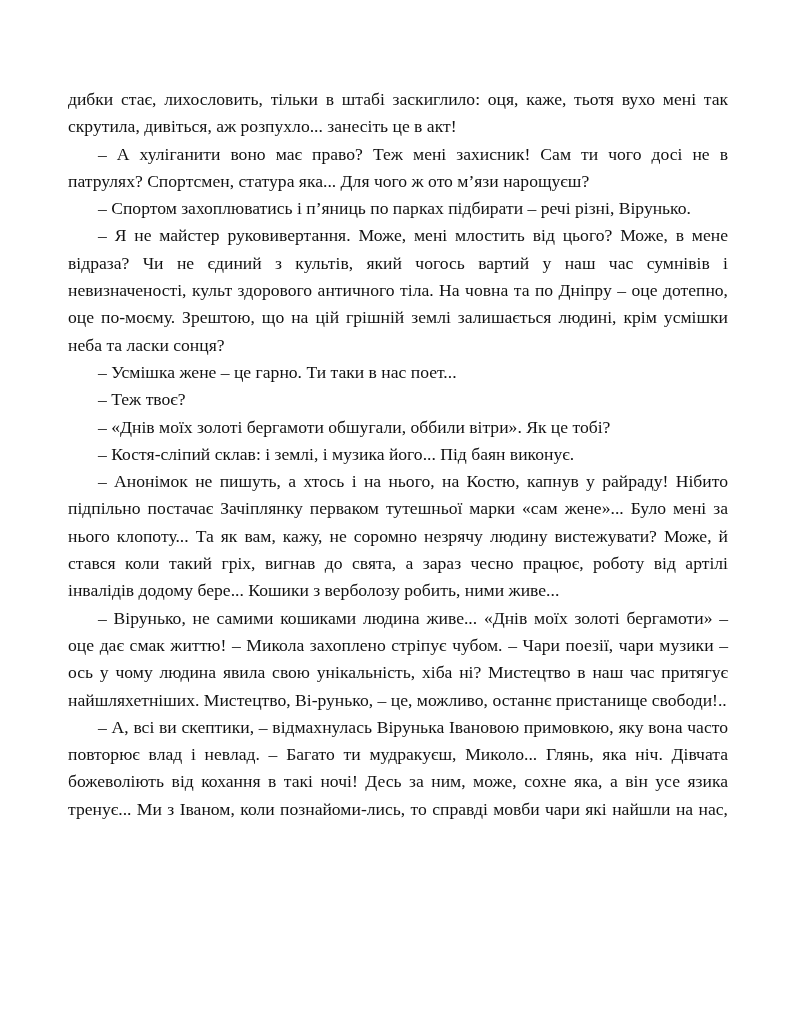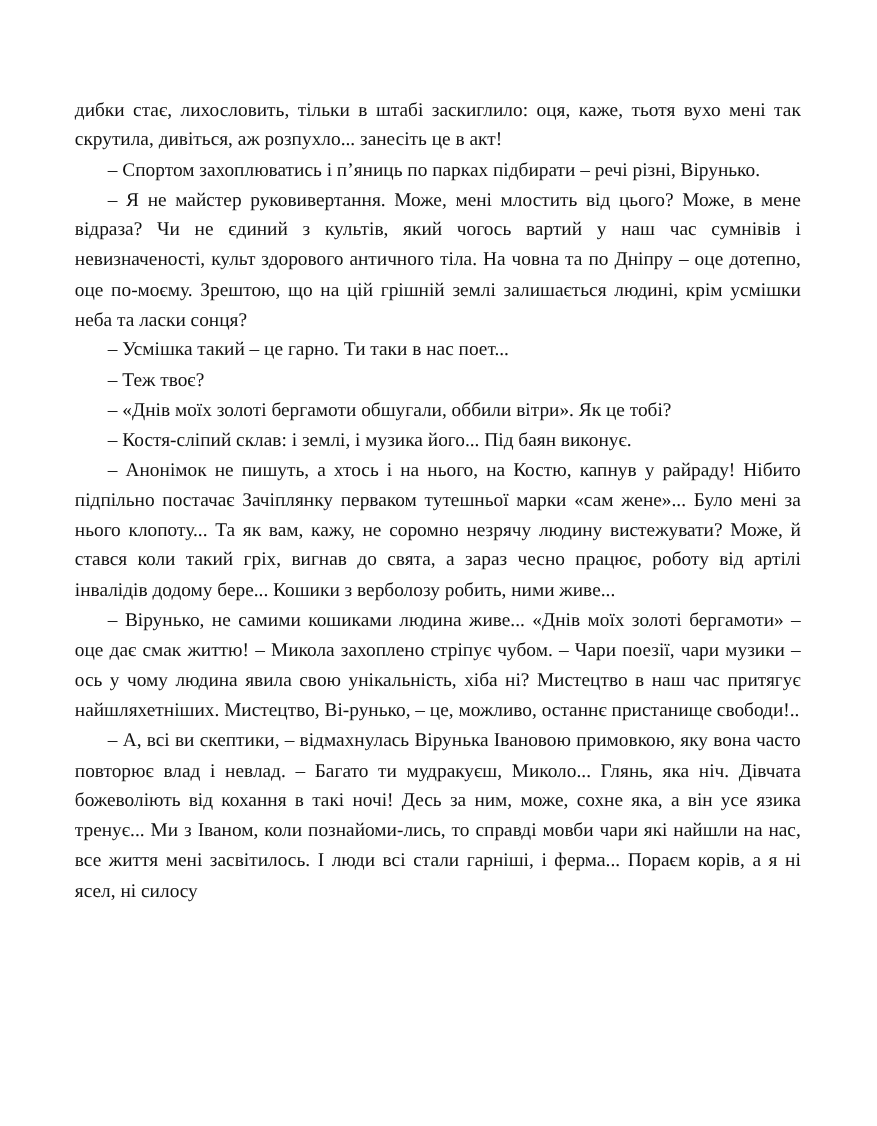--- a/index.html
+++ b/index.html
@@ -62,23 +62,24 @@
     color: #be185d;
   }
 </style>
 </head>
 <body>
 
 <div class="page">
 
   <div class="text-block">
     <p class="para flush">дибки стає, лихословить, тільки в штабі заскиглило: оця, каже, тьотя вухо мені так скрутила, дивіться, аж розпухло... занесіть це в акт!</p>
+    <p class="para indent">– А хуліганити воно має право? Теж мені захисник! Сам ти чого досі не в патрулях? Спортсмен, статура яка... Для чого ж ото м’язи нарощуєш?</p>
     <p class="para indent">– Спортом захоплюватись і п’яниць по парках підбирати – речі різні, Вірунько.</p>
     <p class="para indent">– Я не майстер руковивертання. Може, мені млостить від цього? Може, в мене відраза? Чи не єдиний з культів, який чогось вартий у наш час сумнівів і невизначеності, культ здорового античного тіла. На човна та по Дніпру – оце дотепно, оце по-моєму. Зрештою, що на цій грішній землі залишається людині, крім усмішки неба та ласки сонця?</p>
-    <p class="para indent">– Усмішка такий – це гарно. Ти таки в нас поет...</p>
+    <p class="para indent">– Усмішка жене – це гарно. Ти таки в нас поет...</p>
     <p class="para indent">– Теж твоє?</p>
     <p class="para indent">– «Днів моїх золоті бергамоти обшугали, оббили вітри». Як це тобі?</p>
     <p class="para indent">– Костя-сліпий склав: і землі, і музика його... Під баян виконує.</p>
     <p class="para indent">– Анонімок не пишуть, а хтось і на нього, на Костю, капнув у райраду! Нібито підпільно постачає Зачіплянку перваком тутешньої марки «сам жене»... Було мені за нього клопоту... Та як вам, кажу, не соромно незрячу людину вистежувати? Може, й стався коли такий гріх, вигнав до свята, а зараз чесно працює, роботу від артілі інвалідів додому бере... Кошики з верболозу робить, ними живе...</p>
     <p class="para indent">– Вірунько, не самими кошиками людина живе... «Днів моїх золоті бергамоти» – оце дає смак життю! – Микола захоплено стріпує чубом. – Чари поезії, чари музики – ось у чому людина явила свою унікальність, хіба ні? Мистецтво в наш час притягує найшляхетніших. Мистецтво, Ві-рунько, – це, можливо, останнє пристанище свободи!..</p>
     <p class="para indent">– А, всі ви скептики, – відмахнулась Вірунька Івановою примовкою, яку вона часто повторює влад і невлад. – Багато ти мудракуєш, Миколо... Глянь, яка ніч. Дівчата божеволіють від кохання в такі ночі! Десь за ним, може, сохне яка, а він усе язика тренує... Ми з Іваном, коли познайоми-лись, то справді мовби чари які найшли на нас, все життя мені засвітилось. І люди всі стали гарніші, і ферма... Пораєм корів, а я ні ясел, ні силосу</p>
   </div>
 
   <div class="page-number">11</div>
 

